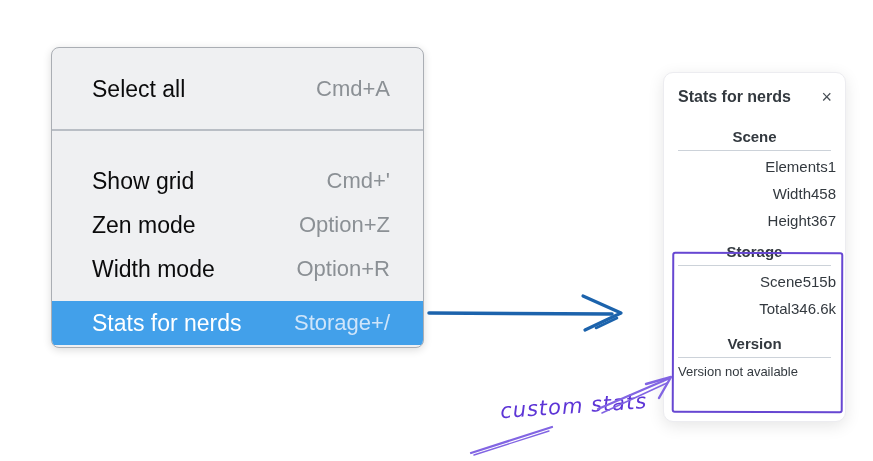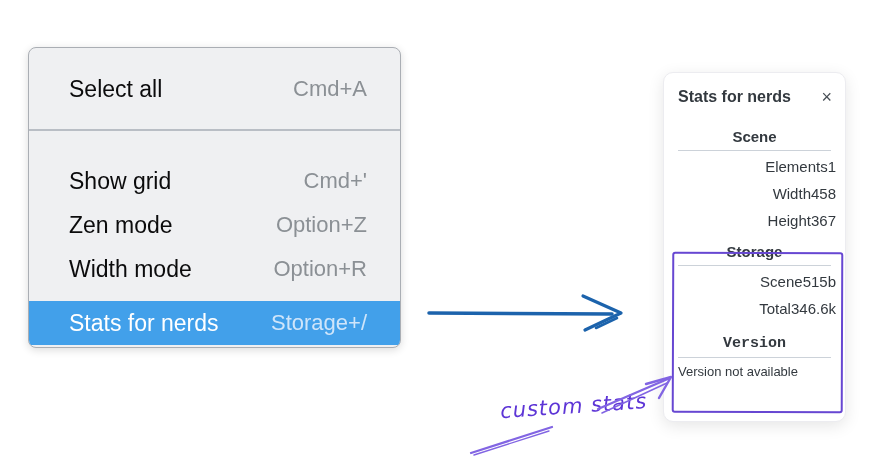--- a/index.html
+++ b/index.html
@@ -3,21 +3,21 @@
 <meta charset="utf-8">
 <style>
   html,body{margin:0;padding:0;background:#fff;}
   .canvas{
     position:relative;width:873px;height:461px;background:#ffffff;overflow:hidden;
     font-family:"Liberation Sans",sans-serif;
   }
 
   
   .context-menu{
-    position:absolute;left:28px;top:47px;width:373px;height:301px;
+    position:absolute;left:51px;top:47px;width:373px;height:301px;
     background:#eff0f2;border:1px solid #aaaeb4;border-radius:8px;
     box-shadow:0 2px 8px rgba(0,0,0,.14);box-sizing:border-box;overflow:hidden;
   }
   .menu-section-1{padding-top:18px;}
   .menu-section-2{padding-top:28px;}
   .menu-divider{border:0;border-top:2px solid #b9bec5;margin:17px 0 0 0;}
   .menu-item{
     display:flex;justify-content:space-between;align-items:center;
     height:46px;padding:0 33px 0 40px;font-size:23px;color:#0b0b0c;cursor:default;
   }
@@ -32,21 +32,21 @@
     background:#ffffff;border:1px solid #ececf0;border-radius:10px;
     box-shadow:0 4px 16px rgba(0,0,0,.10);box-sizing:border-box;
     color:#33393f;font-size:15px;
   }
   .panel-header{display:flex;justify-content:space-between;align-items:center;padding:15px 13px 0 14px;}
   .panel-title{font-weight:bold;font-size:16px;color:#33393f;}
   .panel-close{font-size:18px;line-height:18px;color:#495057;cursor:pointer;}
   .section-heading{text-align:center;font-weight:bold;font-size:15px;}
   .h-scene{margin-top:22px;}
   .h-storage{margin-top:9px;}
-  .h-version{margin-top:13px;font-family:Liberation Mono, monospace;}
+  .h-version{margin-top:13px;}
   .stat-divider{border:0;border-top:1px solid #ccd2d9;margin:5px 14px 2px 14px;}
   .stat-rows{padding:0 9px 0 14px;}
   .stat-row{display:flex;justify-content:flex-end;align-items:center;line-height:27px;}
   .stat-note{padding:4px 9px 0 14px;font-size:13px;white-space:nowrap;}
 
   
   .custom-box{
     position:absolute;left:672px;top:252px;width:171px;height:161px;
     border:2px solid #6747d2;border-radius:3px;box-sizing:border-box;
     transform:rotate(.2deg);pointer-events:none;

